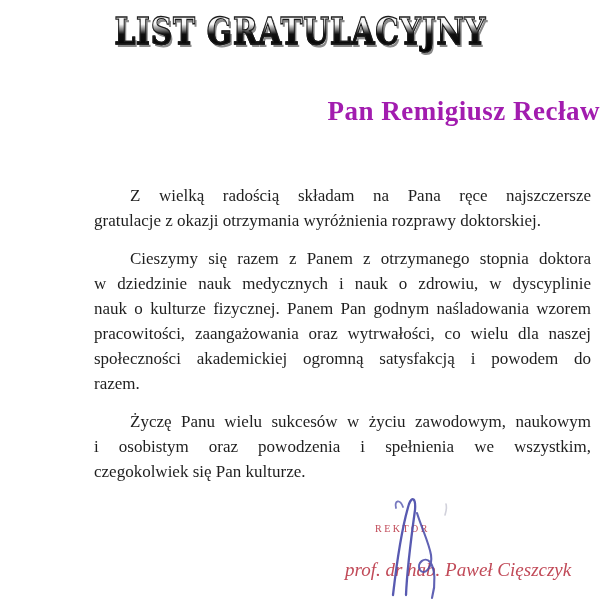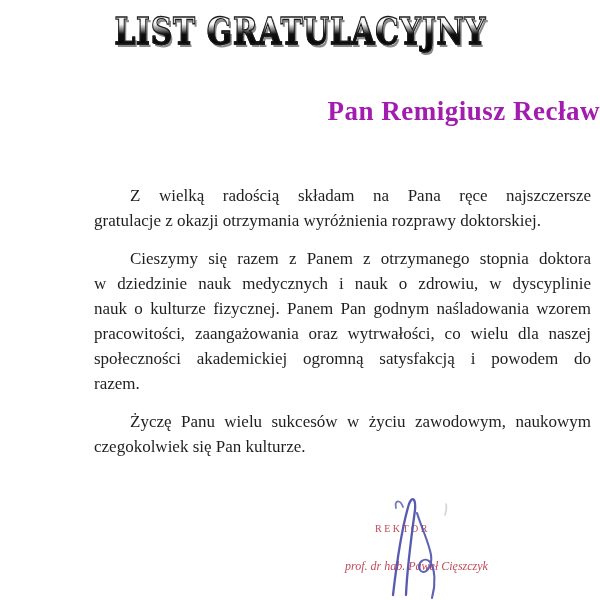--- a/index.html
+++ b/index.html
@@ -89,21 +89,21 @@
   .sig-role {
     position: absolute;
     left: 45px; top: 30px;
     font-size: 10px;
     letter-spacing: 2.5px;
     text-align: right;
   }
   .sig-name {
     position: absolute;
     left: 15px; top: 66px;
-    font-size: 12px;
+    font-size: 19px;
     font-style: italic;
     white-space: nowrap;
   }
   .sig-svg {
     position: absolute;
     left: 0; top: 0;
     width: 220px; height: 107px;
   }
   .sig-svg path { fill: none; stroke-linecap: round; stroke-linejoin: round; }
 </style>
@@ -132,20 +132,21 @@
       <div class="line first">Cieszymy się razem z Panem z otrzymanego stopnia doktora</div>
       <div class="line">w dziedzinie nauk medycznych i nauk o zdrowiu, w dyscyplinie</div>
       <div class="line">nauk o kulturze fizycznej. Panem Pan godnym naśladowania wzorem</div>
       <div class="line">pracowitości, zaangażowania oraz wytrwałości, co wielu dla naszej</div>
       <div class="line">społeczności akademickiej ogromną satysfakcją i powodem do</div>
       <div class="line last">razem.</div>
     </div>
 
     <div class="para">
       <div class="line first">Życzę Panu wielu sukcesów w życiu zawodowym, naukowym</div>
+      <div class="line">i osobistym oraz powodzenia i spełnienia we wszystkim,</div>
       <div class="line last">czegokolwiek się Pan kulturze.</div>
     </div>
 
   </div>
 
   <div class="sig-block">
     <span class="sig-role" style="color: rgb(193, 74, 88);">REKTOR</span>
     <span class="sig-name" style="color: rgb(193, 74, 88);">prof. dr hab. Paweł Cięszczyk</span>
     <svg class="sig-svg" viewBox="0 0 220 107" xmlns="http://www.w3.org/2000/svg">
       <path stroke-width="2.3" opacity="0.92" d="M63,102 C66,76 72,34 79,11 C82,3 86,5 85,17 C81,46 77,78 76,102" stroke="#4a4caa"></path>

